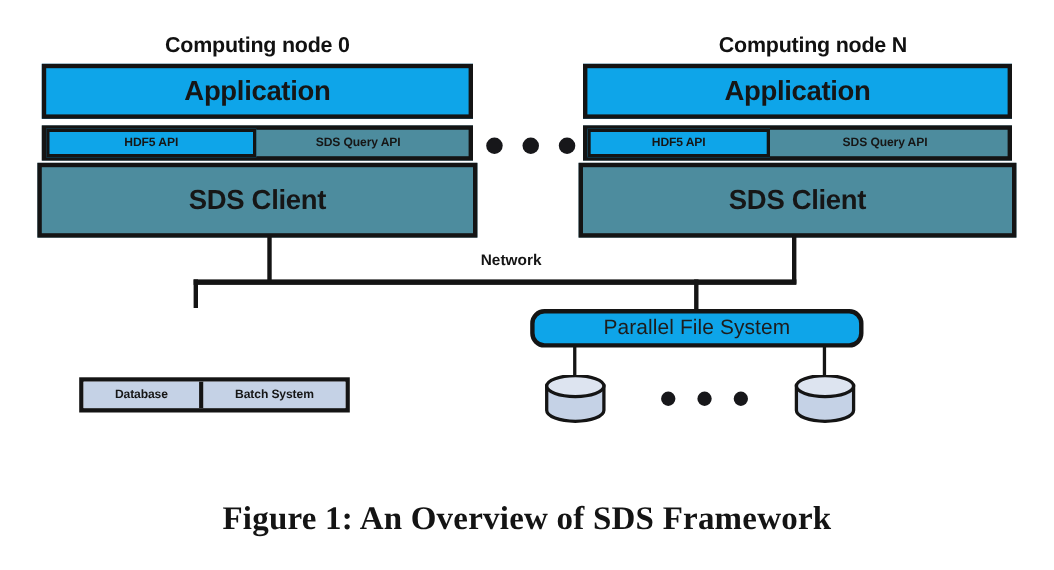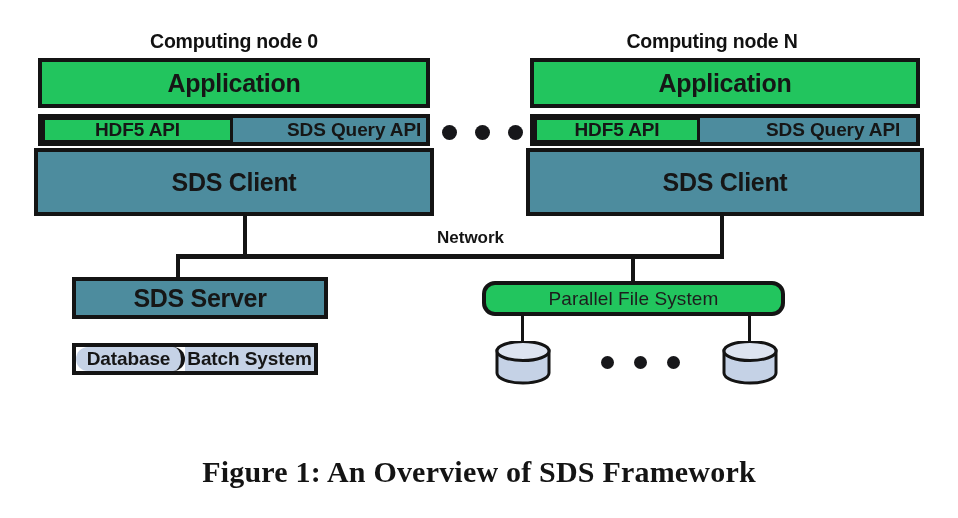--- a/index.html
+++ b/index.html
@@ -37,43 +37,43 @@
 
   
   .box {
     border: 4px solid #141414;
     display: flex;
     align-items: center;
     justify-content: center;
     white-space: nowrap;
   }
   .box.teal   { background: #4d8c9e; text-align: center; }
-  .box.blue   { background: #22c55e; }
+  .box.blue   { background: #0ea5e9; }
 
   .lbl-big {
     font-weight: bold;
     font-size: 25px;
     letter-spacing: -0.3px;
     color: #161616;
   }
   .lbl-mid {
     font-weight: bold;
-    font-size: 19px;
+    font-size: 11px;
     letter-spacing: -0.1px;
     color: #161616;
   }
   .lbl-thin {
     font-weight: normal;
     font-size: 19px;
     letter-spacing: 0.1px;
     color: #1d1d1d;
   }
   .lbl-net {
     font-weight: bold;
-    font-size: 17px;
+    font-size: 14px;
     color: #141414;
     white-space: nowrap;
   }
 
   
   .vline { background: #141414; width: 4px; }
   .hline { background: #141414; height: 5px; }
 
   
   .dots { display: flex; align-items: center; }
@@ -119,21 +119,21 @@
     <span class="lbl-mid" style="position:absolute; left:245px;">SDS Query API</span>
   </div>
   <div class="abs box blue" style="left:42px; top:117px; width:191px; height:26px; border-width:3px;">
     <span class="lbl-mid">HDF5 API</span>
   </div>
 
   <div class="abs box teal" style="left:34px; top:148px; width:400px; height:68px;">
     <span class="lbl-big">SDS Client</span>
   </div>
 
-  <div class="abs node-title" style="left:516px; top:30px; width:392px;">Computing node N</div>
+  <div class="abs node-title" style="left:543px; top:30px; width:392px;">Computing node N</div>
 
   <div class="abs box blue" style="left:530px; top:58px; width:390px; height:50px;">
     <span class="lbl-big">Application</span>
   </div>
 
   <div class="abs box teal" style="left:530px; top:114px; width:390px; height:32px;">
     <span class="lbl-mid" style="position:absolute; left:232px;">SDS Query API</span>
   </div>
   <div class="abs box blue" style="left:534px; top:117px; width:166px; height:26px; border-width:3px;">
     <span class="lbl-mid">HDF5 API</span>
@@ -154,26 +154,23 @@
   <div class="abs vline" style="left:720px; top:214px; height:44px;"></div>
 
   <div class="abs hline" style="left:176px; top:254px; width:548px;"></div>
 
   <div class="abs lbl-net" style="left:437px; top:228px;">Network</div>
 
   <div class="abs vline" style="left:176px; top:254px; height:26px;"></div>
 
   <div class="abs vline" style="left:631px; top:254px; height:28px;"></div>
 
-  <div class="abs box teal" style="left:72px; top:277px; width:256px; height:42px;">
-    <span class="lbl-big">SDS Server</span>
-  </div>
 
   <div class="abs box blue" style="left:72px; top:343px; width:246px; height:32px; padding:0; background:transparent; border-width:4px; display:flex;">
-    <div style="flex:0 0 105px; height:100%; background:#c5d2e6; border-right:4px solid #141414; display:flex; align-items:center; justify-content:center;border-radius:12px;">
+    <div style="flex:0 0 105px; height:100%; background:#c5d2e6; border-right:4px solid #141414; display:flex; align-items:center; justify-content:center;">
       <span class="lbl-mid">Database</span>
     </div>
     <div style="flex:1 1 auto; height:100%; background:#c5d2e6; display:flex; align-items:center; justify-content:center;">
       <span class="lbl-mid">Batch System</span>
     </div>
   </div>
 
   <div class="abs box blue" style="left:482px; top:281px; width:303px; height:35px;border-radius:13px;">
     <span class="lbl-thin">Parallel File System</span>
   </div>

